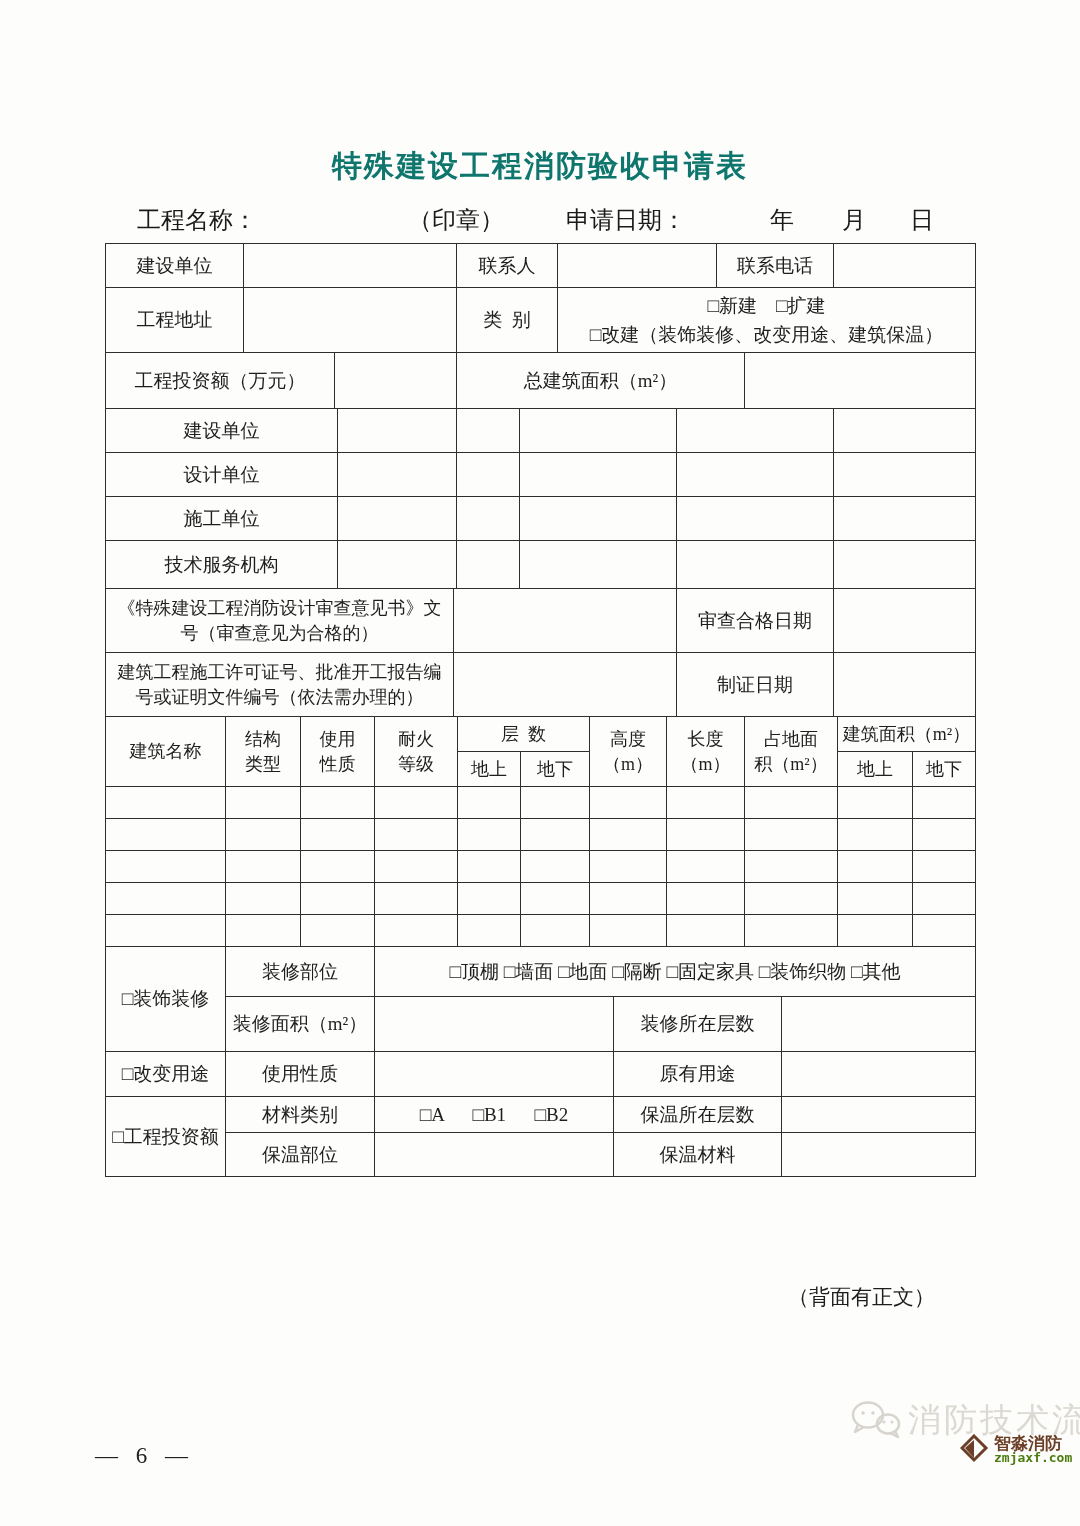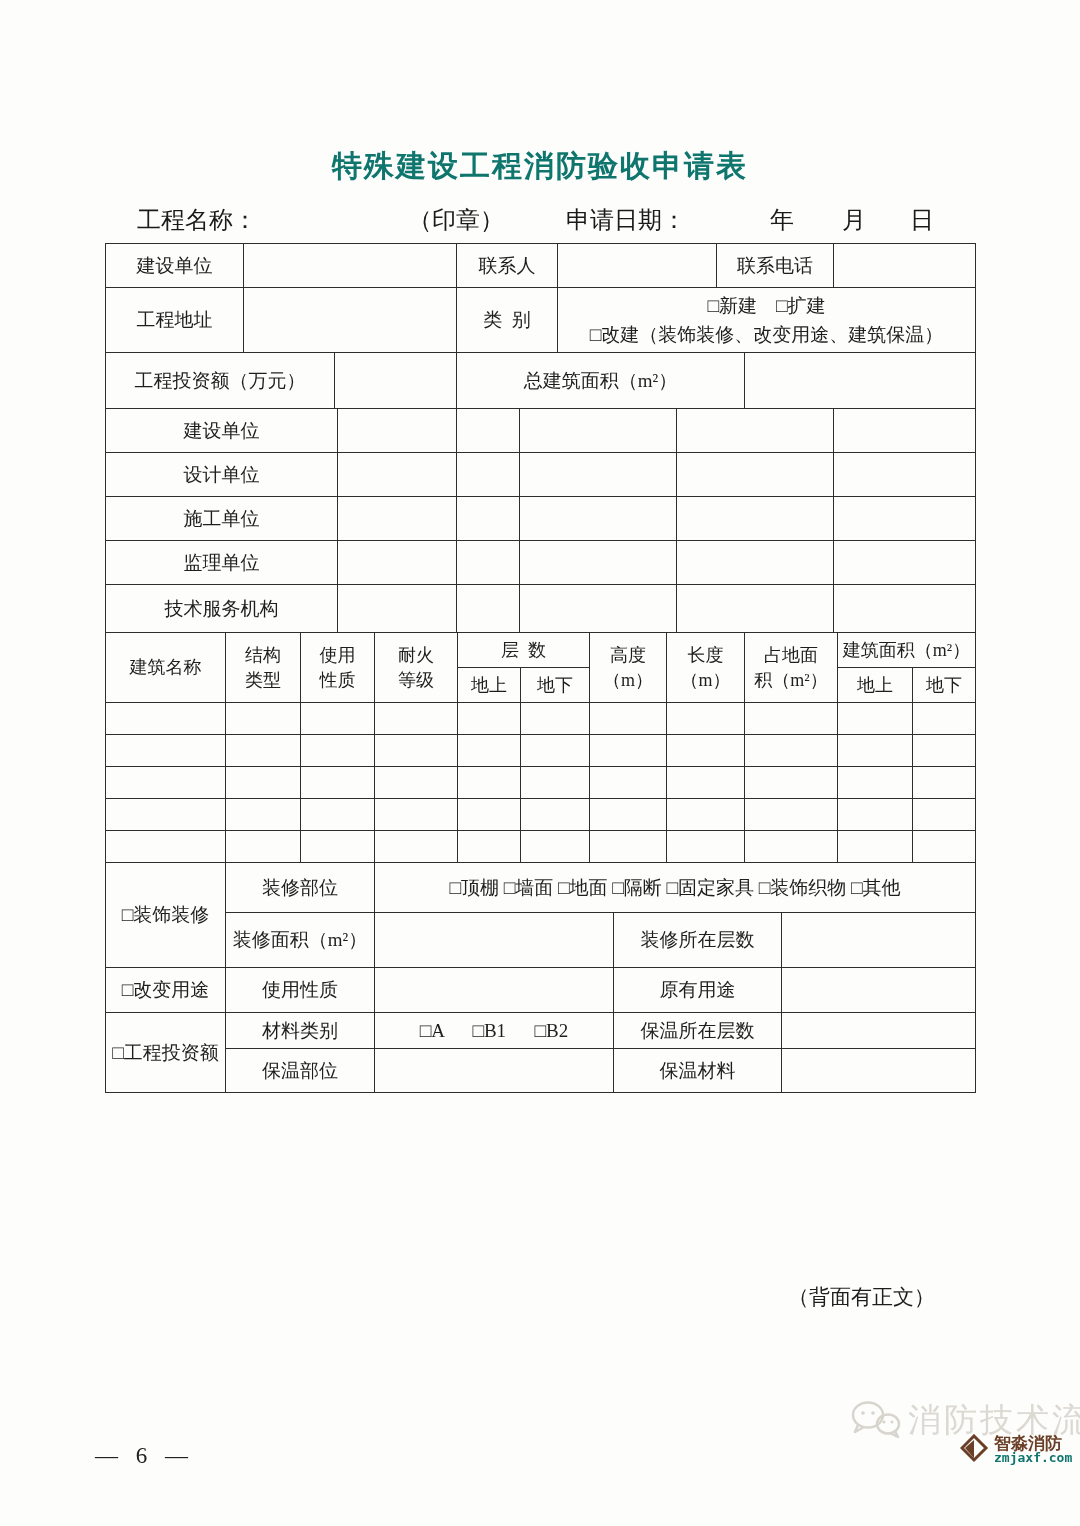--- a/index.html
+++ b/index.html
@@ -43,21 +43,21 @@
   }
   .wm-icon{position:absolute;left:0;top:4px;}
   .brand{position:absolute;left:112px;top:36px;width:120px;height:34px;}
   .brand-logo{position:absolute;left:0;top:2px;}
   .brand-name{
     position:absolute;left:34px;top:0;font-size:17px;font-weight:bold;
     color:#6b3f27;font-family:"Liberation Sans", sans-serif;white-space:nowrap;
   }
   .brand-url{
     position:absolute;left:34px;top:18px;font-size:13px;font-weight:bold;
-    color:#0f766e;font-family:"DejaVu Sans Mono", monospace;white-space:nowrap;
+    color:#4d7c0f;font-family:"DejaVu Sans Mono", monospace;white-space:nowrap;
   }
 </style>
 </head>
 <body>
 
 <div class="page">
 
   <h1 class="title">特殊建设工程消防验收申请表</h1>
 
   <div class="header-line">
@@ -154,39 +154,55 @@
         <td></td>
       </tr>
       <tr style="height:44px">
         <td>施工单位</td>
         <td></td>
             <td></td>
         <td></td>
             <td></td>
         <td></td>
       </tr>
-      <tr style="height:44px">
-        <td>监理单位</td>
-        <td></td>
-            <td></td>
-        <td></td>
-            <td></td>
-        <td></td>
-      </tr>
       <tr style="height:48px">
         <td>技术服务机构</td>
         <td></td>
             <td></td>
         <td></td>
             <td></td>
         <td></td>
       </tr>
     </tbody>
       </table>
 
+    <table class="review">
+      <colgroup>
+          <col style="width:348px">
+          <col style="width:223px">
+          <col style="width:157px">
+          <col style="width:142px">
+        </colgroup>
+      <tbody>
+          <tr style="height:64px">
+        <td class="lbl-long">《特殊建设工程消防设计审查意见书》文
+号（审查意见为合格的）</td>
+        <td></td>
+        <td>审查合格日期</td>
+        <td></td>
+      </tr>
+      <tr style="height:64px">
+        <td class="lbl-long">建筑工程施工许可证号、批准开工报告编
+号或证明文件编号（依法需办理的）</td>
+        <td></td>
+        <td>制证日期</td>
+        <td></td>
+      </tr>
+    </tbody>
+      </table>
 
     <table>
       <colgroup>
         <col style="width:120px">
           <col style="width:75px">
           <col style="width:74px">
           <col style="width:83px">
         <col style="width:63px">
           <col style="width:69px">
           <col style="width:77px">

